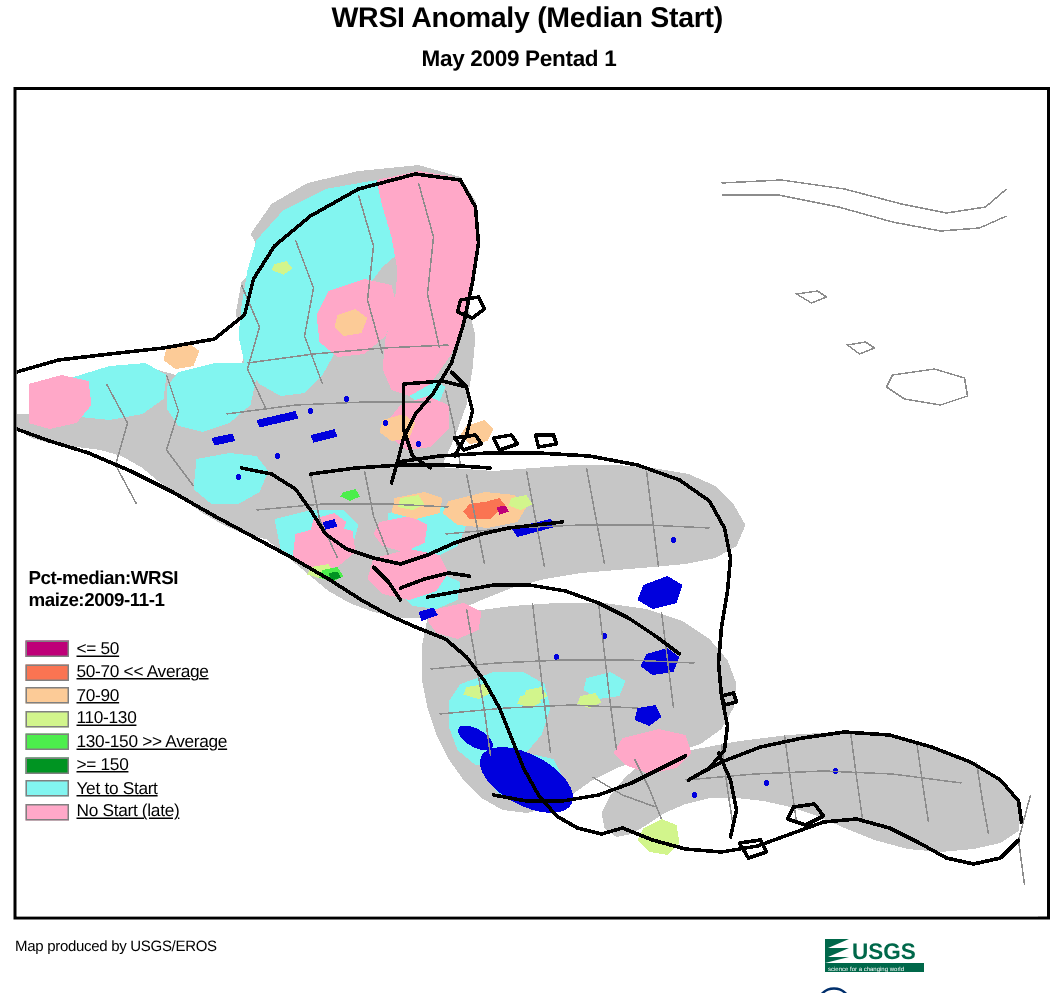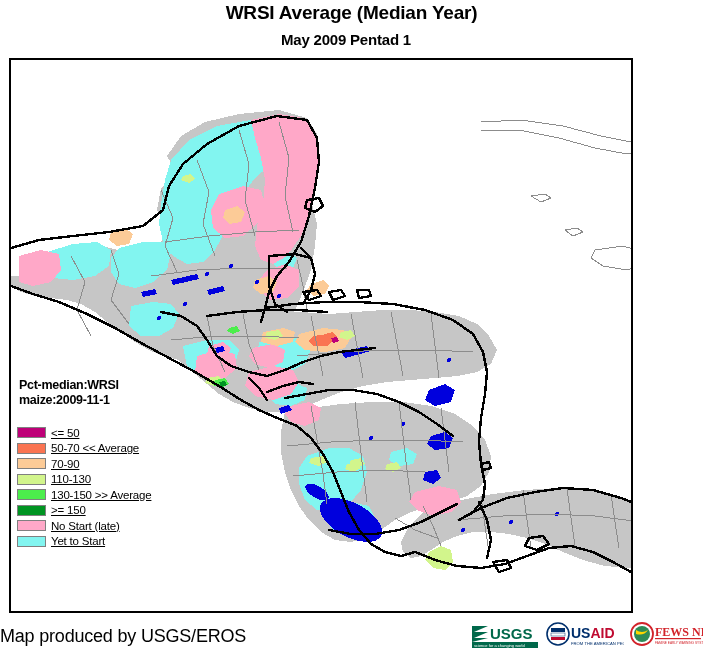--- a/index.html
+++ b/index.html
@@ -6,48 +6,48 @@
   body{width:703px;height:662px;position:relative;overflow:hidden;
        font-family:"Liberation Sans","DejaVu Sans",sans-serif;color:#000;}
 
   
   #title{position:absolute;left:0;top:2px;width:703px;text-align:center;
          font-size:19px;font-weight:bold;letter-spacing:-0.2px;}
   #subtitle{position:absolute;left:0;top:31px;width:692px;text-align:center;
             font-size:15px;font-weight:bold;letter-spacing:-0.2px;}
 
   
-  #map-frame{position:absolute;left:9px;top:58px;width:624px;height:555px;
+  #map-frame{position:absolute;left:9px;top:58px;width:691px;height:555px;
              border:2px solid #000;background:#ffffff;box-sizing:border-box;
              overflow:hidden;}
   #map-svg{position:absolute;left:0;top:0;width:681px;height:551px;display:block;}
 
   
   #legend{position:absolute;left:6px;top:318px;width:175px;}
   .legend-head{font-size:12.5px;font-weight:bold;line-height:15px;
                letter-spacing:-0.3px;padding-left:2px;}
   .legend-rows{margin-top:17px;text-decoration:underline;}
   .legend-row{display:flex;align-items:center;height:15.5px;}
   .swatch{width:29px;height:11px;border:1px solid #808080;box-sizing:border-box;
           margin-right:5px;flex:0 0 auto;}
   .legend-label{font-size:11.5px;line-height:12px;letter-spacing:-0.2px;
                 white-space:nowrap;}
 
   
-  #credit{position:absolute;left:0;top:626px;font-size:18px;
+  #credit{position:absolute;left:10px;top:626px;font-size:10px;
           letter-spacing:-0.2px;}
   #logos{position:absolute;left:470px;top:620px;width:225px;height:34px;
-         display:flex;gap:6px;}
+         display:flex;align-items:center;gap:6px;flex-direction:column;}
   .logo{height:30px;display:flex;align-items:center;}
   .logo svg{display:block;}
 </style>
 </head>
 <body>
 
-<div id="title">WRSI Average (Median Year)</div>
+<div id="title">WRSI Anomaly (Median Start)</div>
 <div id="subtitle">May 2009 Pentad 1</div>
 
 <div id="map-frame">
 
   <svg id="map-svg" viewBox="0 0 681 551" xmlns="http://www.w3.org/2000/svg" shape-rendering="crispEdges">
 
     <rect x="0" y="0" width="681" height="551" fill="#ffffff"></rect>
 
     <g>
 
@@ -301,26 +301,26 @@
         </div>
         <div class="legend-row">
           <span class="swatch" style="background: rgb(76, 238, 76);"></span>
           <span class="legend-label">130-150 &gt;&gt; Average</span>
         </div>
         <div class="legend-row">
           <span class="swatch" style="background: rgb(0, 148, 34);"></span>
           <span class="legend-label">&gt;= 150</span>
         </div>
         <div class="legend-row">
+          <span class="swatch" style="background: rgb(130, 245, 240);"></span>
+          <span class="legend-label">Yet to Start</span>
+        </div>
+        <div class="legend-row">
           <span class="swatch" style="background: rgb(255, 168, 200);"></span>
           <span class="legend-label">No Start (late)</span>
-        </div>
-        <div class="legend-row">
-          <span class="swatch" style="background: rgb(130, 245, 240);"></span>
-          <span class="legend-label">Yet to Start</span>
         </div>
       </div>
   </div>
 
 </div>
 
 <div id="credit">Map produced by USGS/EROS</div>
 
 <div id="logos">
 

